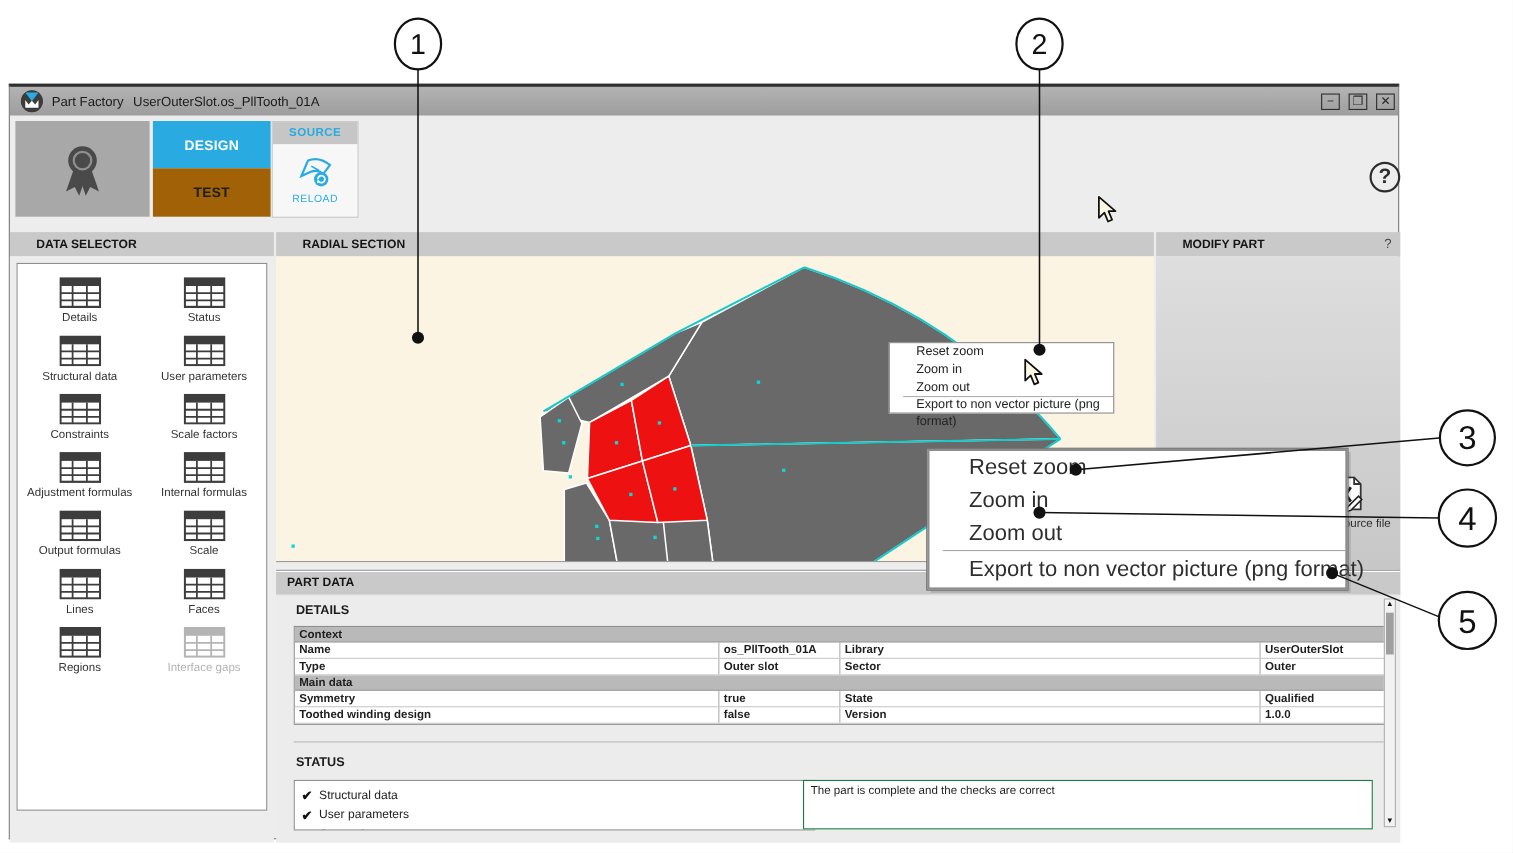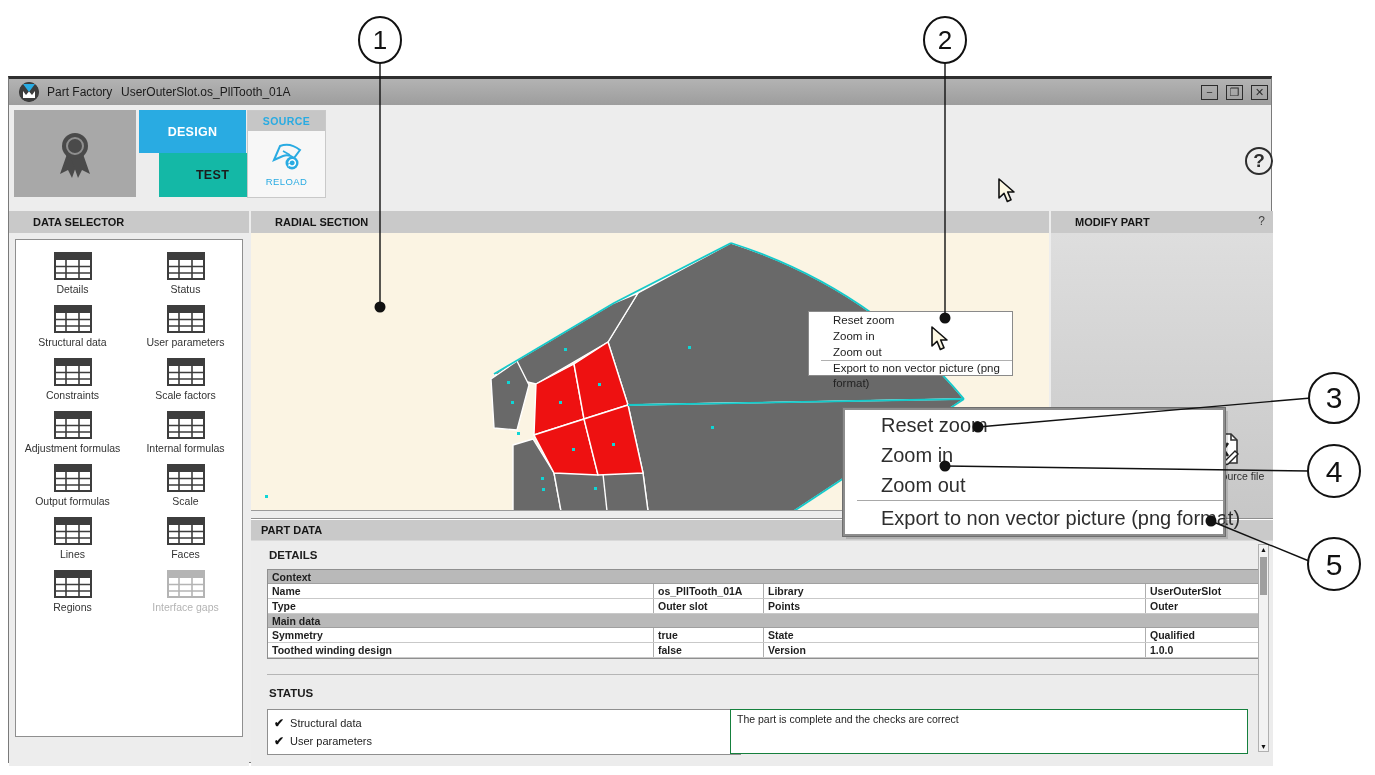--- a/index.html
+++ b/index.html
@@ -20,21 +20,21 @@
   .tb-doc { position:absolute; left:112px; top:6px; font-size:12px; color:#1b1b1b; }
   .win-btn { position:absolute; top:6px; width:17px; height:15px; border:1px solid #2c2c2c;
     color:#2c2c2c; font-size:11px; line-height:13px; text-align:center; background:transparent; }
 
   
   .badge-box { position:absolute; left:5px; top:31px; width:122px; height:87px; background:#a8a8a8;
     display:flex; align-items:center; justify-content:center; }
   .tab { position:absolute; left:130px; width:107px; height:43px; display:flex; align-items:center;
     justify-content:center; font-weight:bold; font-size:12.5px; letter-spacing:.3px; }
   .tab-design { top:31px; background:#29abe2; color:#fff; }
-  .tab-test { top:74px; height:44px; background:#14b8a6; color:#1d1d1d;margin-left:20px; }
+  .tab-test { top:74px; height:44px; background:#a16207; color:#1d1d1d; }
   .source-group { position:absolute; left:238px; top:31px; width:79px; height:88px;
     border:1px solid #c9c9c9; background:#f7f7f7; }
   .source-head { height:20px; background:#c6c6c6; color:#29abe2; font-weight:bold; font-size:10.5px;
     display:flex; align-items:center; justify-content:center; letter-spacing:.4px; }
   .reload-btn { height:66px; display:flex; flex-direction:column; align-items:center; justify-content:center; gap:4px; }
   .reload-label { color:#29abe2; font-size:9.5px; letter-spacing:.4px; }
   .help-circle { position:absolute; left:1236px; top:68px; width:28px; height:28px; border-radius:50%;
     border:2.5px solid #2d2d2d; color:#2d2d2d; font-size:19px; font-weight:bold; text-align:center; line-height:24px; }
 
   
@@ -407,21 +407,21 @@
           <div class="dt-group">Context</div>
           <div class="dt-row">
             <div>Name</div>
             <div>os_PllTooth_01A</div>
             <div>Library</div>
             <div>UserOuterSlot</div>
           </div>
           <div class="dt-row">
             <div>Type</div>
             <div>Outer slot</div>
-            <div>Points</div>
+            <div>Sector</div>
             <div>Outer</div>
           </div>
           <div class="dt-group">Main data</div>
           <div class="dt-row">
             <div>Symmetry</div>
             <div>true</div>
             <div>State</div>
             <div>Qualified</div>
           </div>
           <div class="dt-row">

